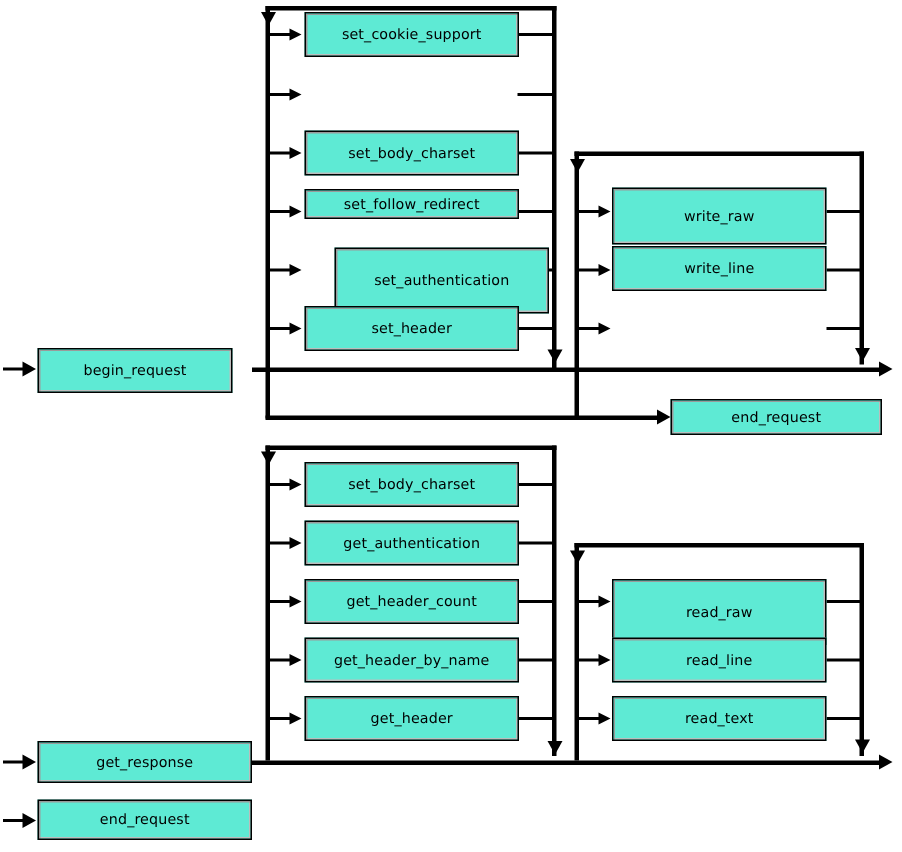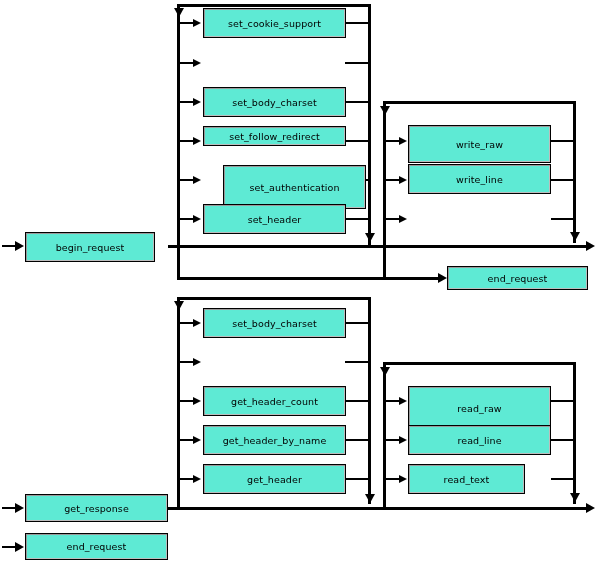--- a/index.html
+++ b/index.html
@@ -176,20 +176,23 @@
   <div class="arrow-r sm" style="left:193px; top:435.5px;"></div>
   <div class="hline thin" style="left:345px; top:439px; width:25px;"></div>
 
   <div class="hline thin" style="left:180px; top:478px; width:14px;"></div>
   <div class="arrow-r sm" style="left:193px; top:474.5px;"></div>
   <div class="hline thin" style="left:345px; top:478px; width:25px;"></div>
 
   <div class="node" style="left:203px; top:308px; width:143px; height:30px;">
     <span class="lbl">set_body_charset</span>
   </div>
+  <div class="node" style="left:203px; top:347px; width:143px; height:30px;">
+    <span class="lbl">get_authentication</span>
+  </div>
   <div class="node" style="left:203px; top:386px; width:143px; height:30px;">
     <span class="lbl">get_header_count</span>
   </div>
   <div class="node" style="left:203px; top:464px; width:143px; height:30px;">
     <span class="lbl">get_header</span>
   </div>
   <div class="node" style="left:203px; top:425px; width:143px; height:30px;">
     <span class="lbl">get_header_by_name</span>
   </div>
 
@@ -210,21 +213,21 @@
   <div class="hline thin" style="left:386px; top:478px; width:14px;"></div>
   <div class="arrow-r sm" style="left:399px; top:474.5px;"></div>
   <div class="hline thin" style="left:551px; top:478px; width:24px;"></div>
 
   <div class="node" style="left:408px; top:386px; width:143px; height:44px;">
     <span class="lbl">read_raw</span>
   </div>
   <div class="node" style="left:408px; top:425px; width:143px; height:30px;">
     <span class="lbl">read_line</span>
   </div>
-  <div class="node" style="left:408px; top:464px; width:117px; height:30px;">
+  <div class="node" style="left:408px; top:464px; width:143px; height:30px;">
     <span class="lbl">read_text</span>
   </div>
 
   <div class="hline thin" style="left:2px; top:507px; width:16px;"></div>
   <div class="arrow-r" style="left:15px; top:503px;"></div>
   <div class="node outer" style="left:25px; top:494px; width:143px; height:28px;">
     <span class="lbl">get_response</span>
   </div>
 
   <div class="hline" style="left:168px; top:507px; width:421px;"></div>

